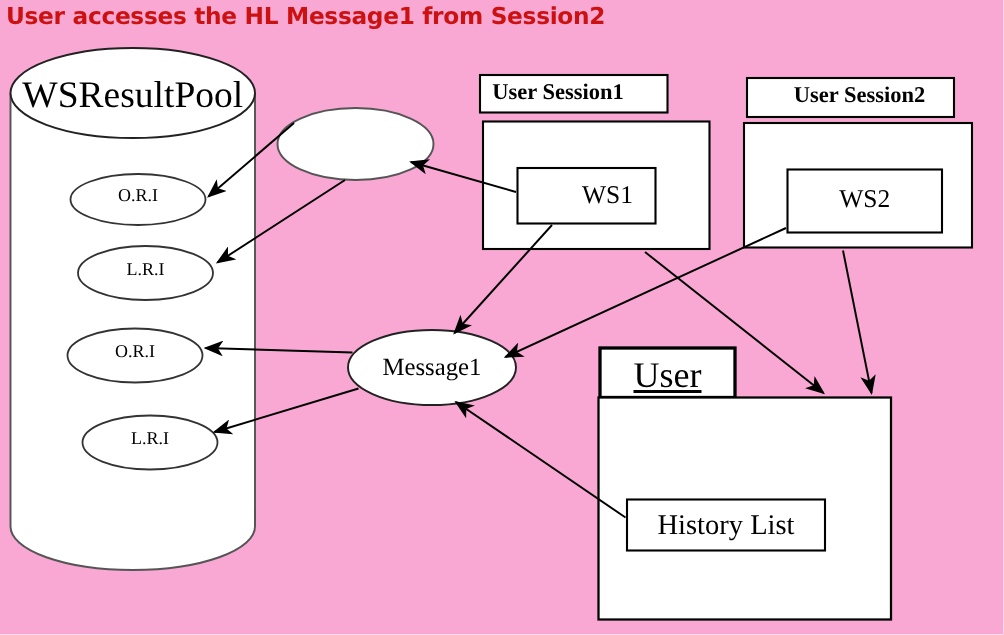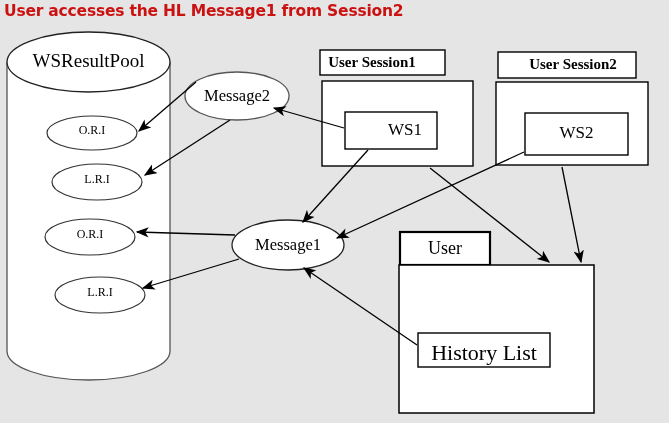--- a/index.html
+++ b/index.html
@@ -4,21 +4,21 @@
 <style>
   html, body {
     margin: 0;
     padding: 0;
     background: #ffffff;
   }
   #canvas {
     position: relative;
     width: 669px;
     height: 423px;
-    background: #e5e5e5;
+    background: #f9a8d4;
     overflow: hidden;
     font-family: "Liberation Serif", serif;
   }
   #diagram-svg {
     position: absolute;
     left: 0;
     top: 0;
     width: 669px;
     height: 423px;
   }
@@ -34,27 +34,27 @@
     white-space: nowrap;
   }
   .node-label {
     position: absolute;
     font-family: "Liberation Serif", serif;
     color: #000000;
     text-align: center;
     white-space: nowrap;
     pointer-events: none;
   }
-  .lbl-pool   { font-size: 19px; }
+  .lbl-pool   { font-size: 25px; }
   .lbl-ori    { font-size: 12px; }
   .lbl-msg    { font-size: 16.5px; }
   .lbl-tab    { font-size: 15px; font-weight: bold; font-family: "Liberation Serif", serif; }
   .lbl-ws     { font-size: 17px; }
-  .lbl-user   { font-size: 18px; }
-  .lbl-hist   { font-size: 22px; }
+  .lbl-user   { font-size: 24px; text-decoration: underline; }
+  .lbl-hist   { font-size: 19px; }
   .hit {
     position: absolute;
     background: transparent;
   }
 </style>
 </head>
 <body>
 
 <div id="canvas">
 
@@ -143,21 +143,20 @@
   <div class="node-label lbl-pool" style="left:7px; top:50px; width:163px;">WSResultPool</div>
 
   <div class="node-label lbl-ori" style="left:47px; top:123px; width:90px;">O.R.I</div>
 
   <div class="node-label lbl-ori" style="left:52px; top:172px; width:90px;">L.R.I</div>
 
   <div class="node-label lbl-ori" style="left:45px; top:227px; width:90px;">O.R.I</div>
 
   <div class="node-label lbl-ori" style="left:55px; top:285px; width:90px;">L.R.I</div>
 
-  <div class="node-label lbl-msg" style="left:187px; top:86px; width:100px;">Message2</div>
 
   <div class="node-label lbl-msg" style="left:238px; top:235px; width:100px;">Message1</div>
 
   <div class="node-label lbl-tab" style="left:320px; top:54px; width:104px;">User Session1</div>
 
   <div class="node-label lbl-ws" style="left:359px; top:120px; width:92px;">WS1</div>
 
   <div class="node-label lbl-tab" style="left:498px; top:56px; width:150px;">User Session2</div>
 
   <div class="node-label lbl-ws" style="left:525px; top:123px; width:103px;">WS2</div>

